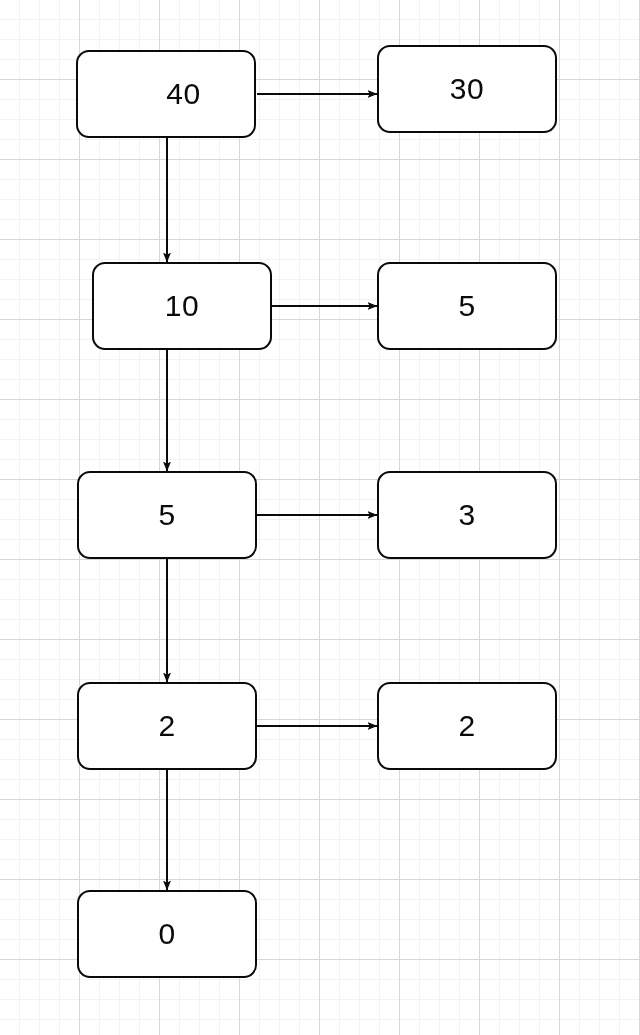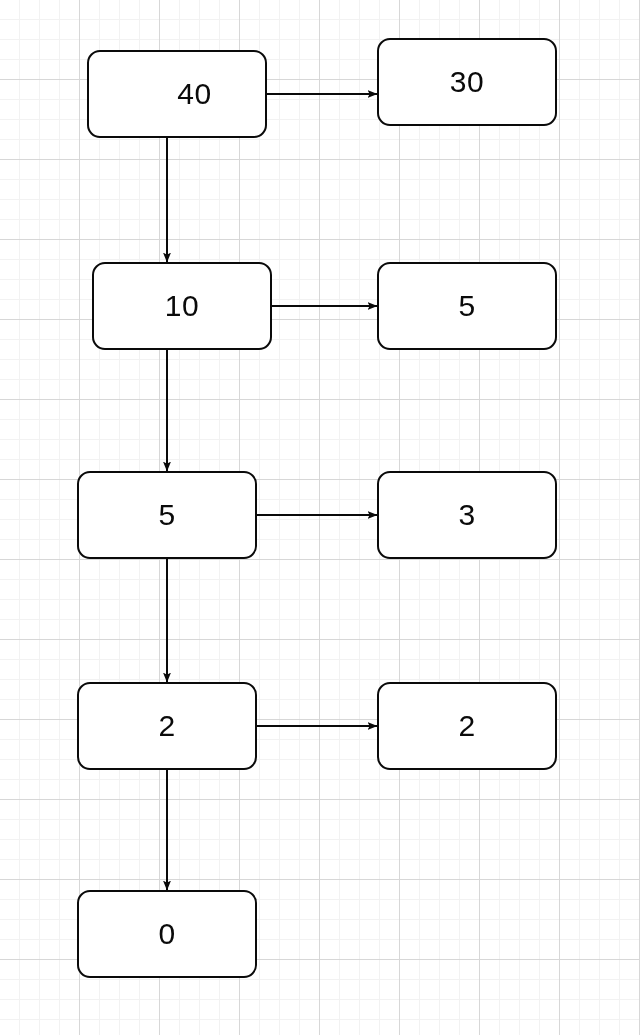--- a/index.html
+++ b/index.html
@@ -73,24 +73,24 @@
         <line x1="257" y1="306" x2="377" y2="306" marker-end="url(#arrowhead)"></line>
         <line x1="167" y1="350" x2="167" y2="471" marker-end="url(#arrowhead)"></line>
         <line x1="257" y1="515" x2="377" y2="515" marker-end="url(#arrowhead)"></line>
         <line x1="167" y1="559" x2="167" y2="682" marker-end="url(#arrowhead)"></line>
         <line x1="257" y1="726" x2="377" y2="726" marker-end="url(#arrowhead)"></line>
         <line x1="167" y1="770" x2="167" y2="890" marker-end="url(#arrowhead)"></line>
       </g>
   </svg>
 
   <div id="nodes-group">
-      <div class="node" style="left: 87px; top: 50px; padding-left: 35px;">
+      <div class="node" style="left: 76px; top: 50px; padding-left: 35px;">
         <span class="node-label">40</span>
       </div>
-      <div class="node" style="left: 377px; top: 38px;">
+      <div class="node" style="left: 377px; top: 45px;">
         <span class="node-label">30</span>
       </div>
       <div class="node" style="left: 92px; top: 262px;">
         <span class="node-label">10</span>
       </div>
       <div class="node" style="left: 377px; top: 262px;">
         <span class="node-label">5</span>
       </div>
       <div class="node" style="left: 77px; top: 471px;">
         <span class="node-label">5</span>

